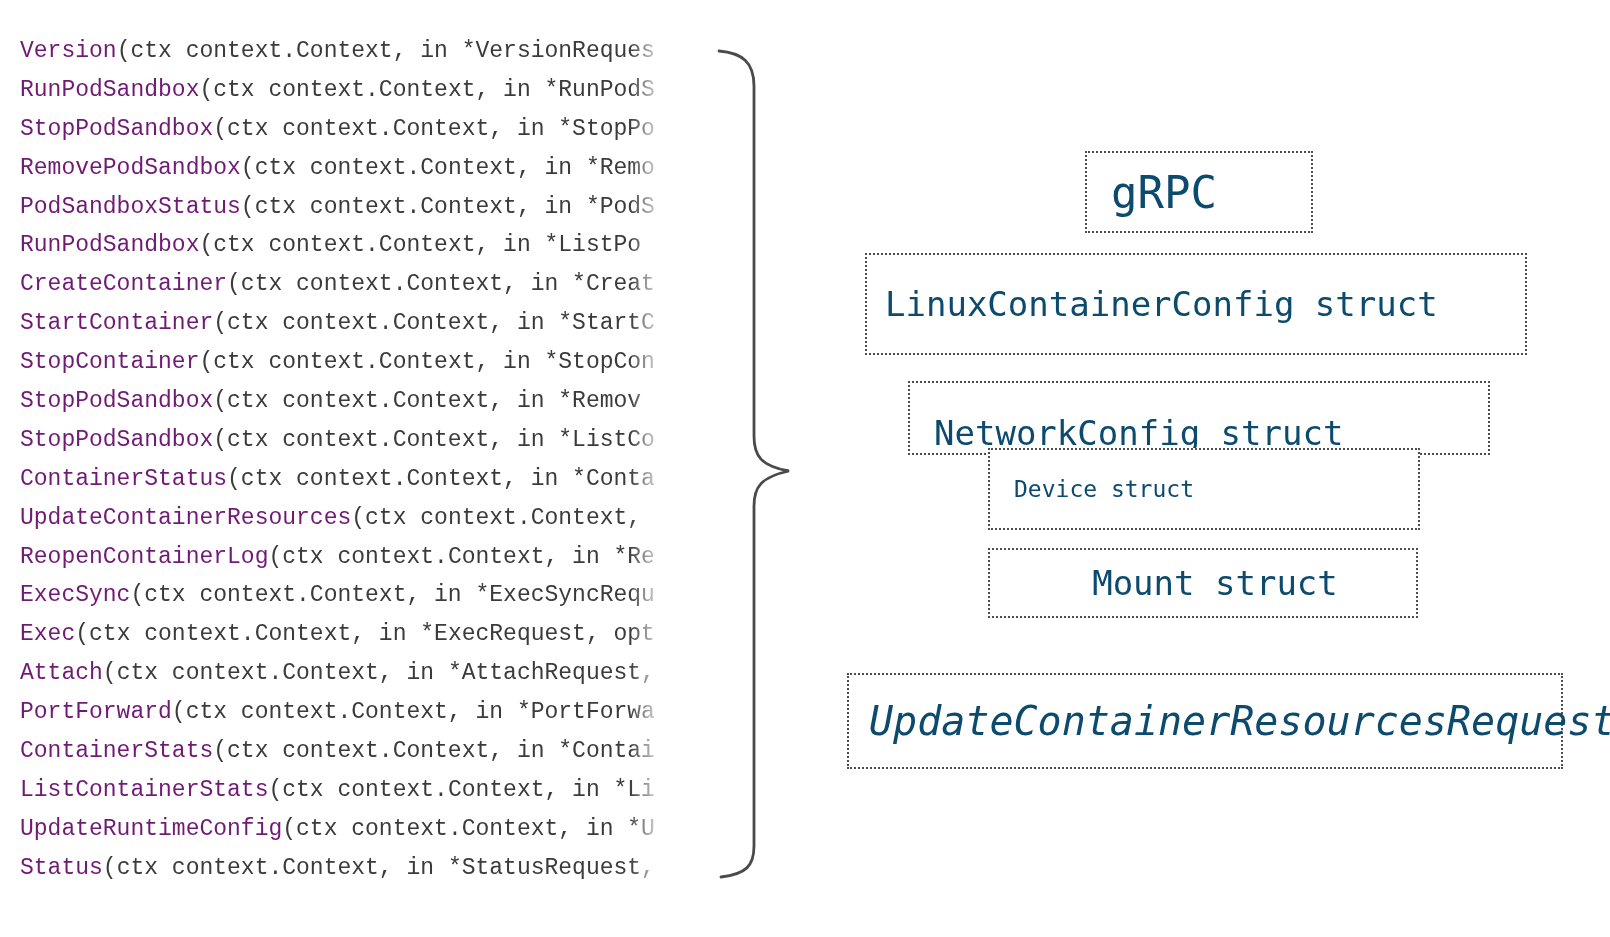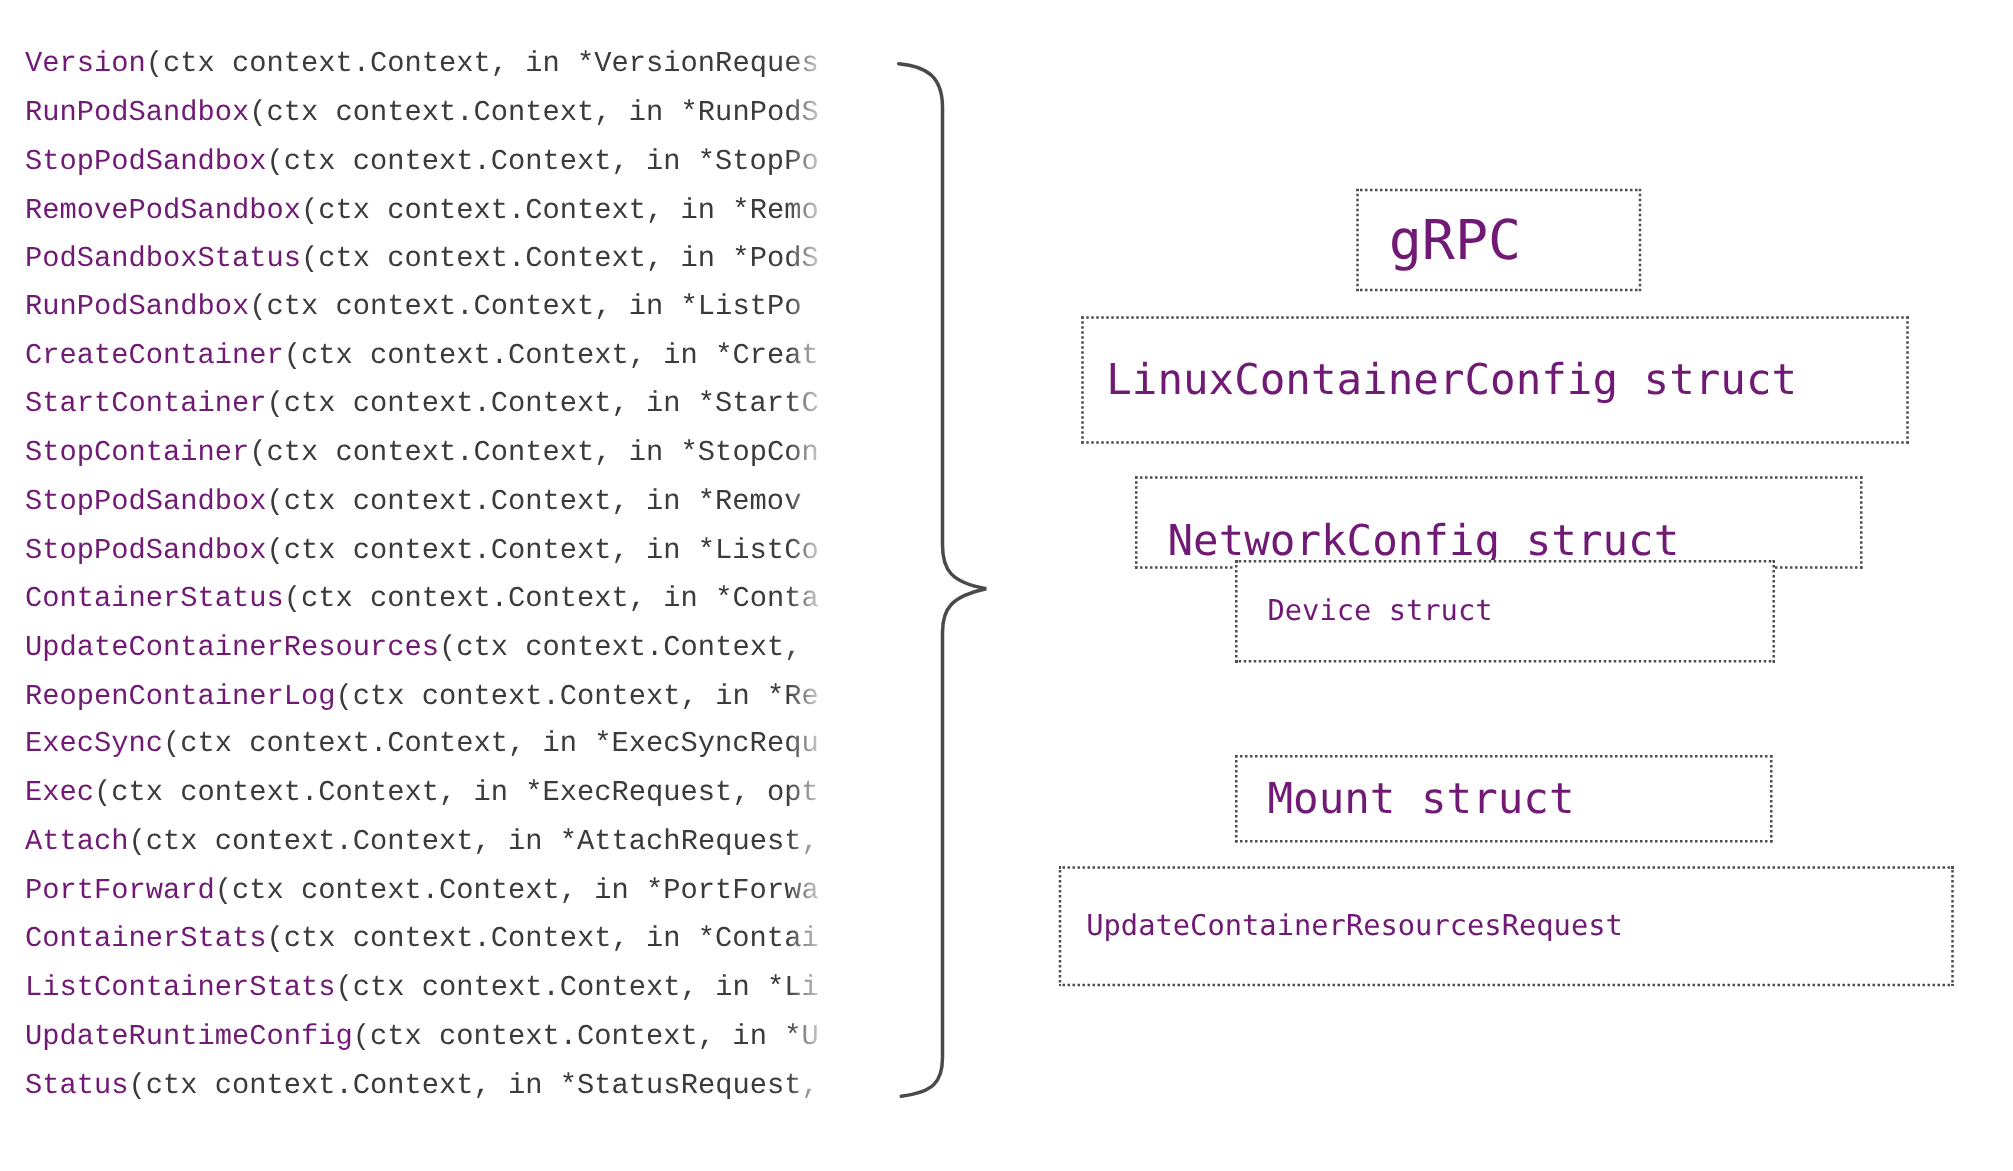--- a/index.html
+++ b/index.html
@@ -40,32 +40,32 @@
   }
 
   
   .brace-svg { position: absolute; left: 0; top: 0; pointer-events: none; }
 
   
   .box {
     position: absolute;
     border: 2px dotted #4d4d4d;
     background: #ffffff;
-    color: #701a75;
+    color: #0c4a6e;
     font-family: "DejaVu Sans Mono", monospace;
     display: flex;
     align-items: center;
     white-space: nowrap;
   }
   .box-grpc     { left: 1085px; top: 151px; width: 228px; height: 82px;  font-size: 44px; padding-left: 24px; }
   .box-linux    { left: 865px;  top: 253px; width: 662px; height: 102px; font-size: 34px; padding-left: 18px; }
   .box-network  { left: 908px;  top: 381px; width: 582px; height: 74px;  font-size: 34px; padding-left: 24px; align-items: flex-end; }
   .box-device   { left: 988px;  top: 448px; width: 432px; height: 82px;  font-size: 23px; padding-left: 24px; }
-  .box-mount    { left: 988px;  top: 604px; width: 430px; height: 70px;  font-size: 34px; padding-left: 24px; }
-  .box-update   { left: 847px;  top: 693px; width: 716px; height: 96px;  font-size: 23px; padding-left: 20px; }
+  .box-mount    { left: 988px;  top: 548px; width: 430px; height: 70px;  font-size: 34px; padding-left: 24px; justify-content: center; }
+  .box-update   { left: 847px;  top: 673px; width: 716px; height: 96px;  font-size: 40px; padding-left: 20px; font-style: italic; }
 </style>
 </head>
 <body>
 
 <div class="code-panel">
   <div class="code-line"><span class="m">Version</span><span class="r">(ctx context.Context, in *VersionReques</span></div>
   <div class="code-line"><span class="m">RunPodSandbox</span><span class="r">(ctx context.Context, in *RunPodS</span></div>
   <div class="code-line"><span class="m">StopPodSandbox</span><span class="r">(ctx context.Context, in *StopPo</span></div>
   <div class="code-line"><span class="m">RemovePodSandbox</span><span class="r">(ctx context.Context, in *Remo</span></div>
   <div class="code-line"><span class="m">PodSandboxStatus</span><span class="r">(ctx context.Context, in *PodS</span></div>

